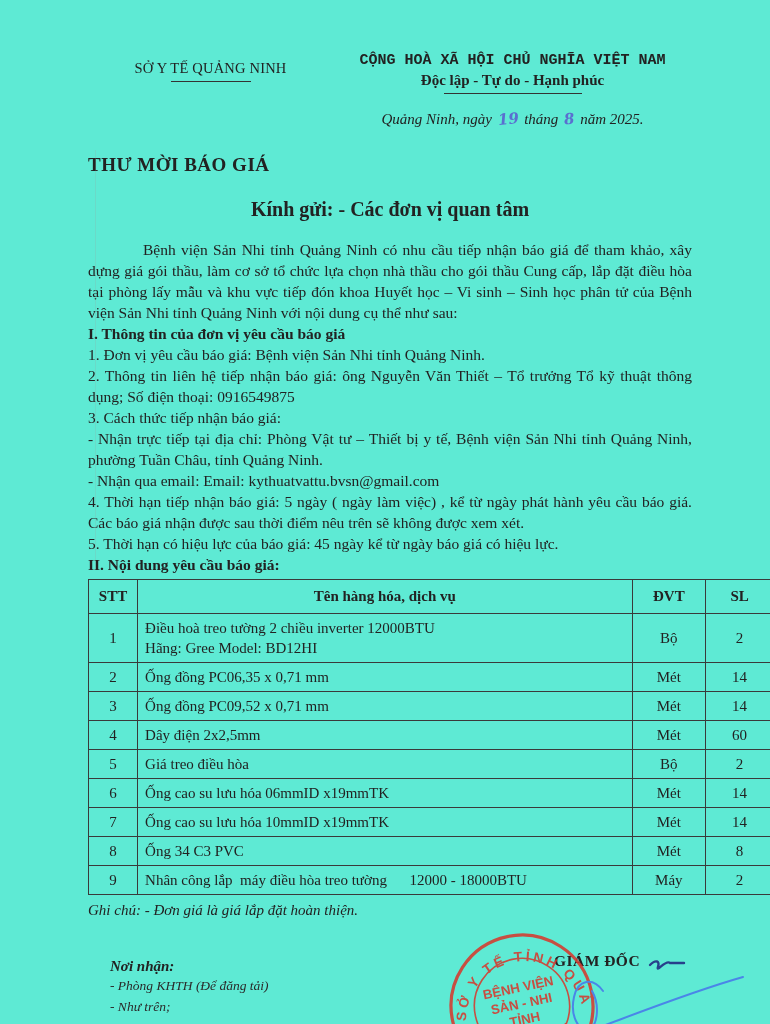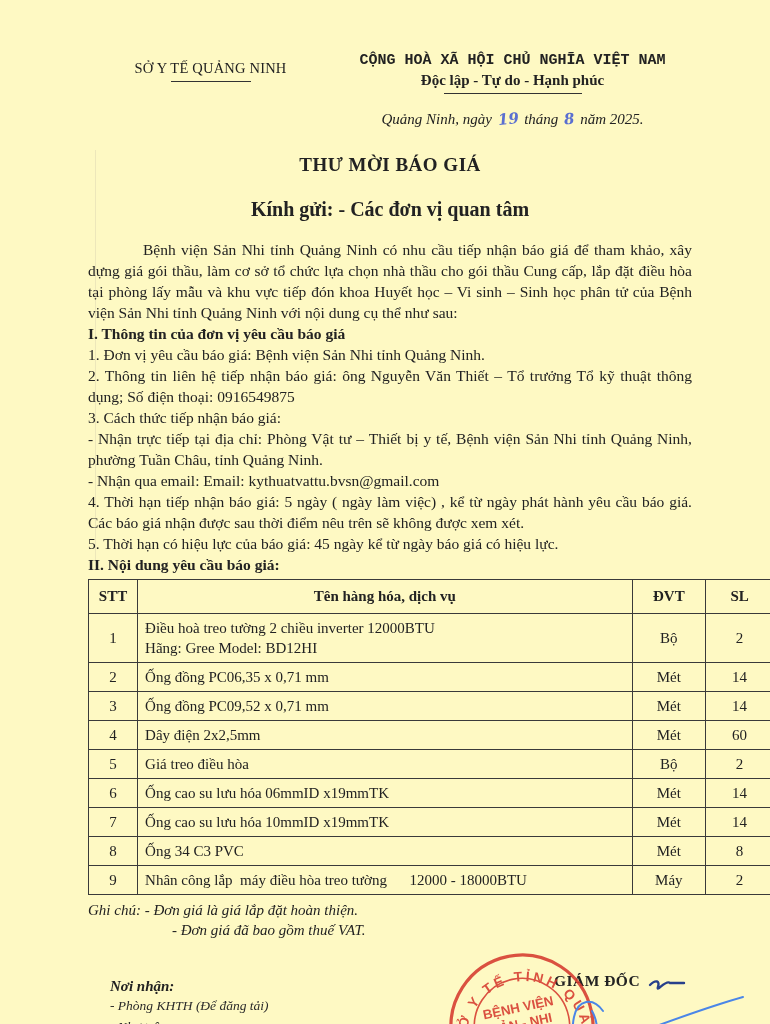--- a/index.html
+++ b/index.html
@@ -1,20 +1,20 @@
 <!DOCTYPE html>
 <html><head>
 <meta charset="utf-8">
 <style>
   html,body{margin:0;padding:0;background:#e8e8e8;}
   .page{
     position:relative;
     width:770px;height:1024px;
     margin:0 auto;
-    background:#fef9c3;
+    background:#5eead4;
     font-family:"Liberation Serif","DejaVu Serif",serif;
     color:#222;
     overflow:hidden;
     box-sizing:border-box;
     padding:52px 78px 0 88px;
   }
   .scan-line{
     position:absolute;left:95px;top:150px;height:420px;width:1px;
     background:rgba(160,150,150,0.18);
   }
@@ -30,21 +30,21 @@
   .rule-left{width:80px;}
   .rule-right{width:138px;}
   .dateline{font-size:15px;font-style:italic;margin-top:16px;}
   .hand{
     color:#5a6fd0;font-style:italic;font-weight:bold;
     display:inline-block;transform:rotate(-6deg);
     font-family:"DejaVu Serif",serif;font-size:15px;
     padding:0 2px;
   }
   
-  .title{text-align:center;font-size:19px;font-weight:bold;margin-top:26px;letter-spacing:.5px;}
+  .title{font-size:19px;font-weight:bold;margin-top:26px;letter-spacing:.5px;}
   .salutation{text-align:center;font-size:20px;font-weight:bold;margin-top:22px;}
   
   .intro{font-size:15.5px;line-height:21px;text-align:justify;text-indent:55px;margin-top:18px;}
   .sec-heading{font-size:15.5px;font-weight:bold;line-height:21px;}
   .sec-line{font-size:15.5px;line-height:21px;text-align:justify;}
   
   table.items{
     border-collapse:collapse;margin-top:4px;width:686px;
     font-size:15px;
   }
@@ -186,21 +186,20 @@
         <td class="c">9</td>
         <td class="name-cell">Nhân công lắp  máy điều hòa treo tường      12000 - 18000BTU</td>
         <td class="c">Máy</td>
         <td class="c">2</td>
       </tr>
     </tbody>
   </table>
 
   <div class="notes">
     <div class="n1">Ghi chú: - Đơn giá là giá lắp đặt hoàn thiện.</div>
-    <div class="n2">- Đơn giá đã bao gồm thuế VAT.</div>
   </div>
 
   <div class="footer">
 
     <div class="recipients">
       <div class="recipients-heading">Nơi nhận:</div>
       <div class="recipient-item">- Phòng KHTH (Để đăng tải)</div>
       <div class="recipient-item">- Như trên;</div>
 
     </div>

